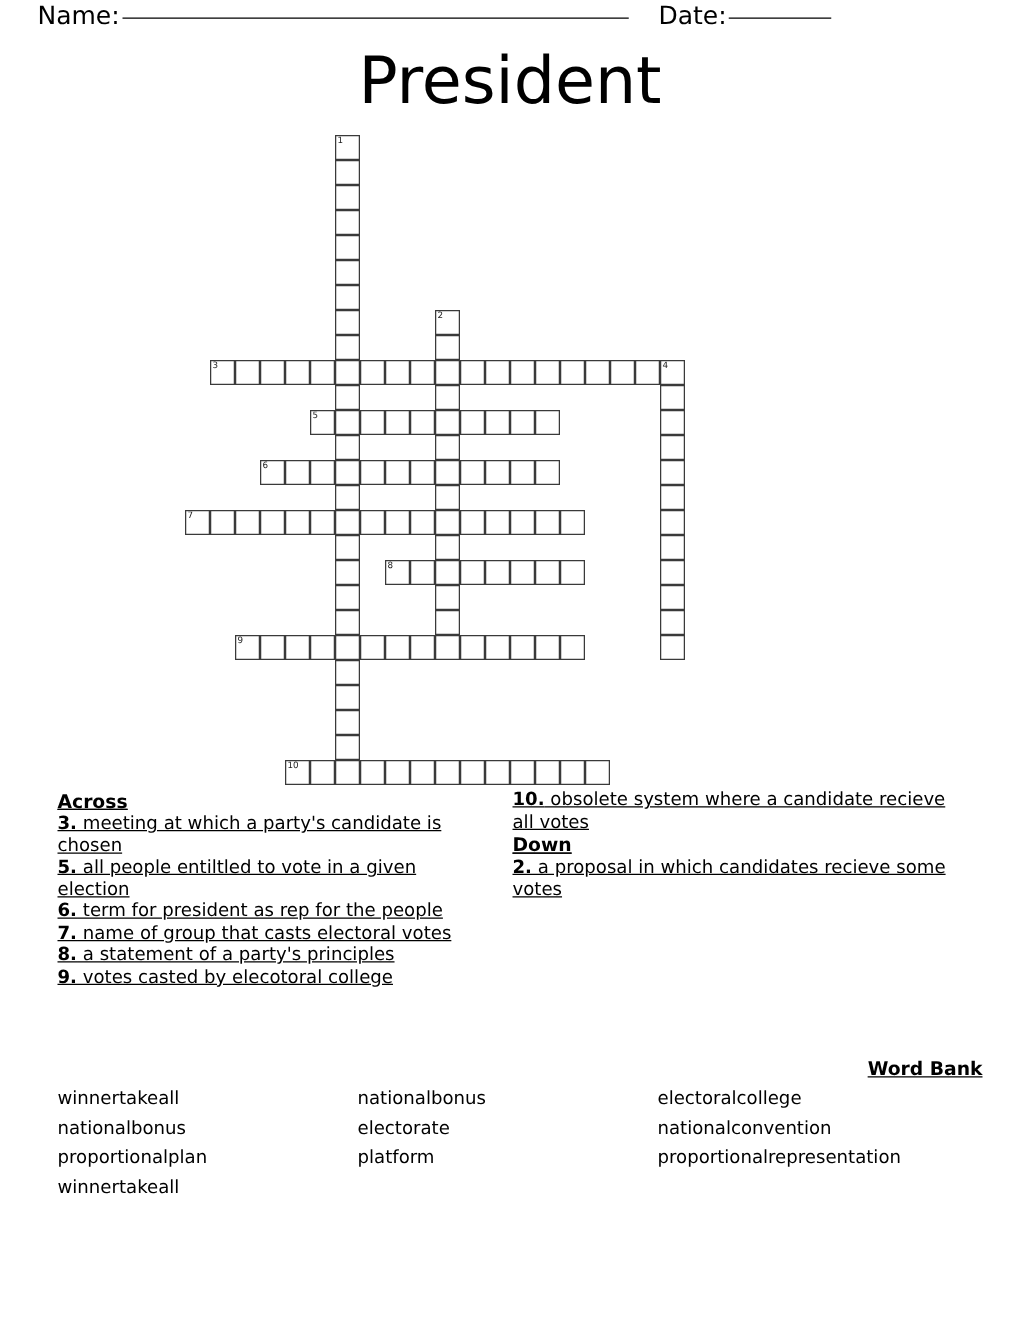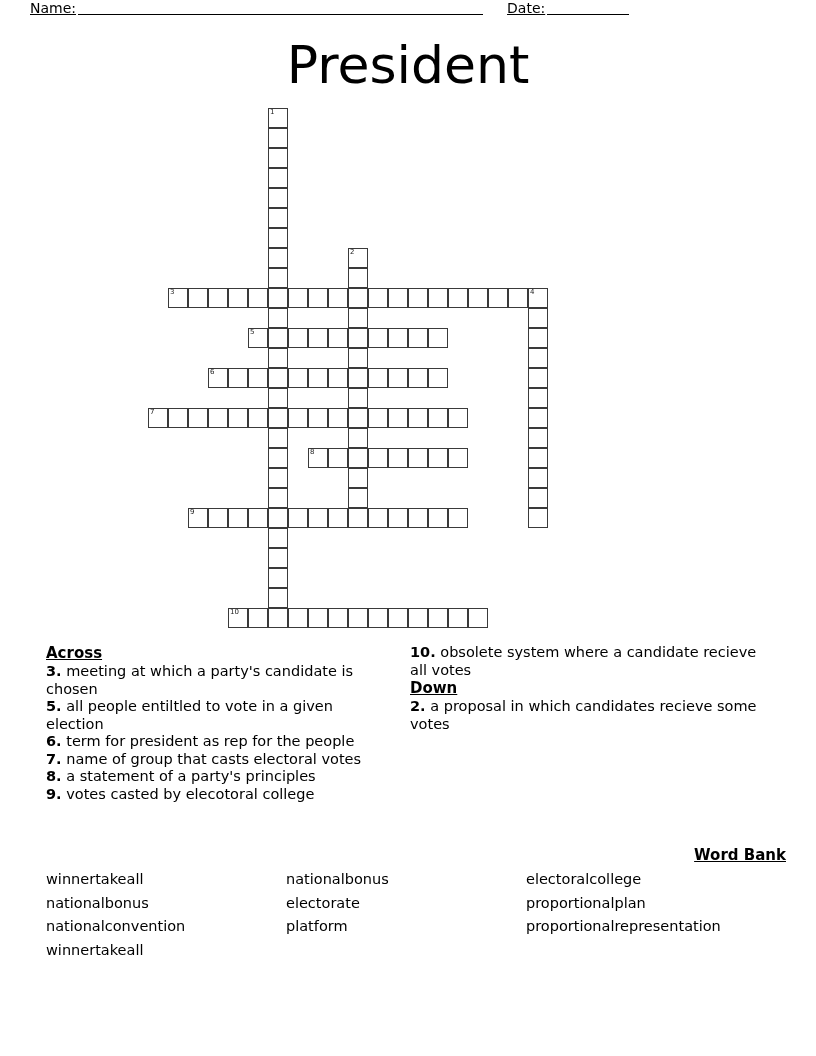--- a/index.html
+++ b/index.html
@@ -21,21 +21,21 @@
     position: absolute;
     left: 30px;
     top: 0px;
     width: 756px;
     height: 26px;
     font-size: 15px;
     display: flex;
     align-items: flex-start;
     white-space: nowrap;
   }
-  .namedate .lbl { font-size: 14px; text-decoration: underline; }
+  .namedate .lbl { font-size: 20px; }
   .namedate .rule {
     display: inline-block;
     border-bottom: 1px solid #000;
     height: 14px;
     margin: 0 2px;
   }
   .rule-name { width: 405px; }
   .rule-date { width: 82px; }
   .namedate .gap { display:inline-block; width: 22px; }
 
@@ -81,23 +81,24 @@
   
   .clues {
     position: absolute;
     top: 628px;
     left: 0;
     width: 816px;
     height: 212px;
   }
   .clue-col {
     position: absolute;
-    top: 16px;
+    top: 4px;
     font-size: 14.5px;
     line-height: 17.5px;
+    text-decoration: underline;
   }
   .clue-col.left  { left: 46px;  width: 345px; }
   .clue-col.right { left: 410px; width: 360px; }
 
   .clue-head {
     font-weight: bold;
     text-decoration: underline;
     font-size: 15px;
     line-height: 19px;
     margin: 0 0 0px 0;
@@ -325,19 +326,19 @@
 </div>
 
 <div class="wordbank">
   <div class="wb-head">Word Bank</div>
   <div class="wb-grid" id="wb-grid">
       <div class="wb-item">winnertakeall</div>
       <div class="wb-item">nationalbonus</div>
       <div class="wb-item">electoralcollege</div>
       <div class="wb-item">nationalbonus</div>
       <div class="wb-item">electorate</div>
+      <div class="wb-item">nationalconvention</div>
       <div class="wb-item">proportionalplan</div>
-      <div class="wb-item">nationalconvention</div>
       <div class="wb-item">platform</div>
       <div class="wb-item">proportionalrepresentation</div>
       <div class="wb-item">winnertakeall</div>
     </div>
 </div>
 
 </body></html>

